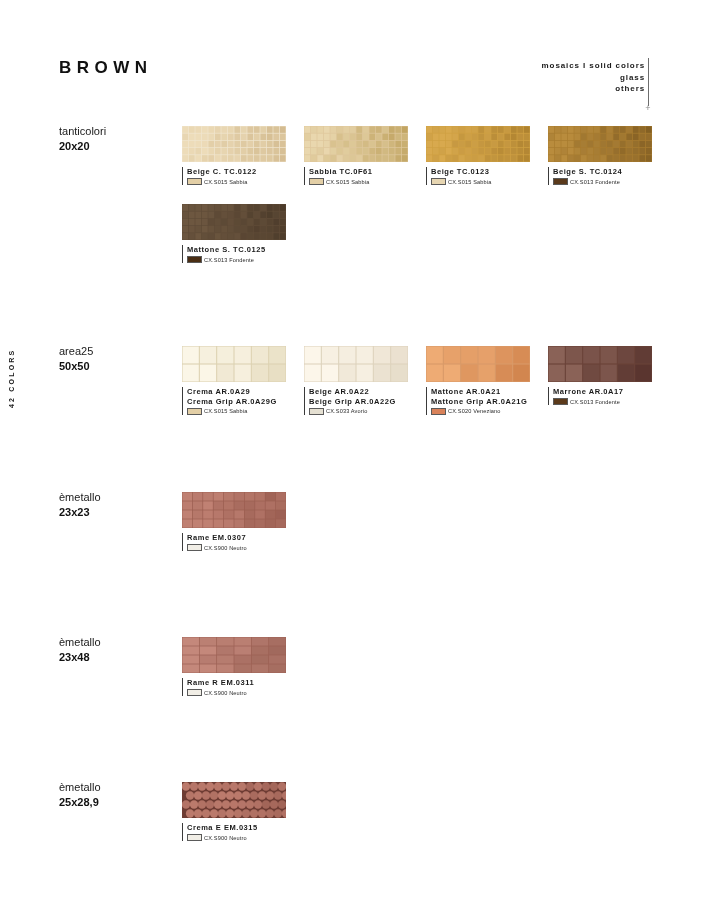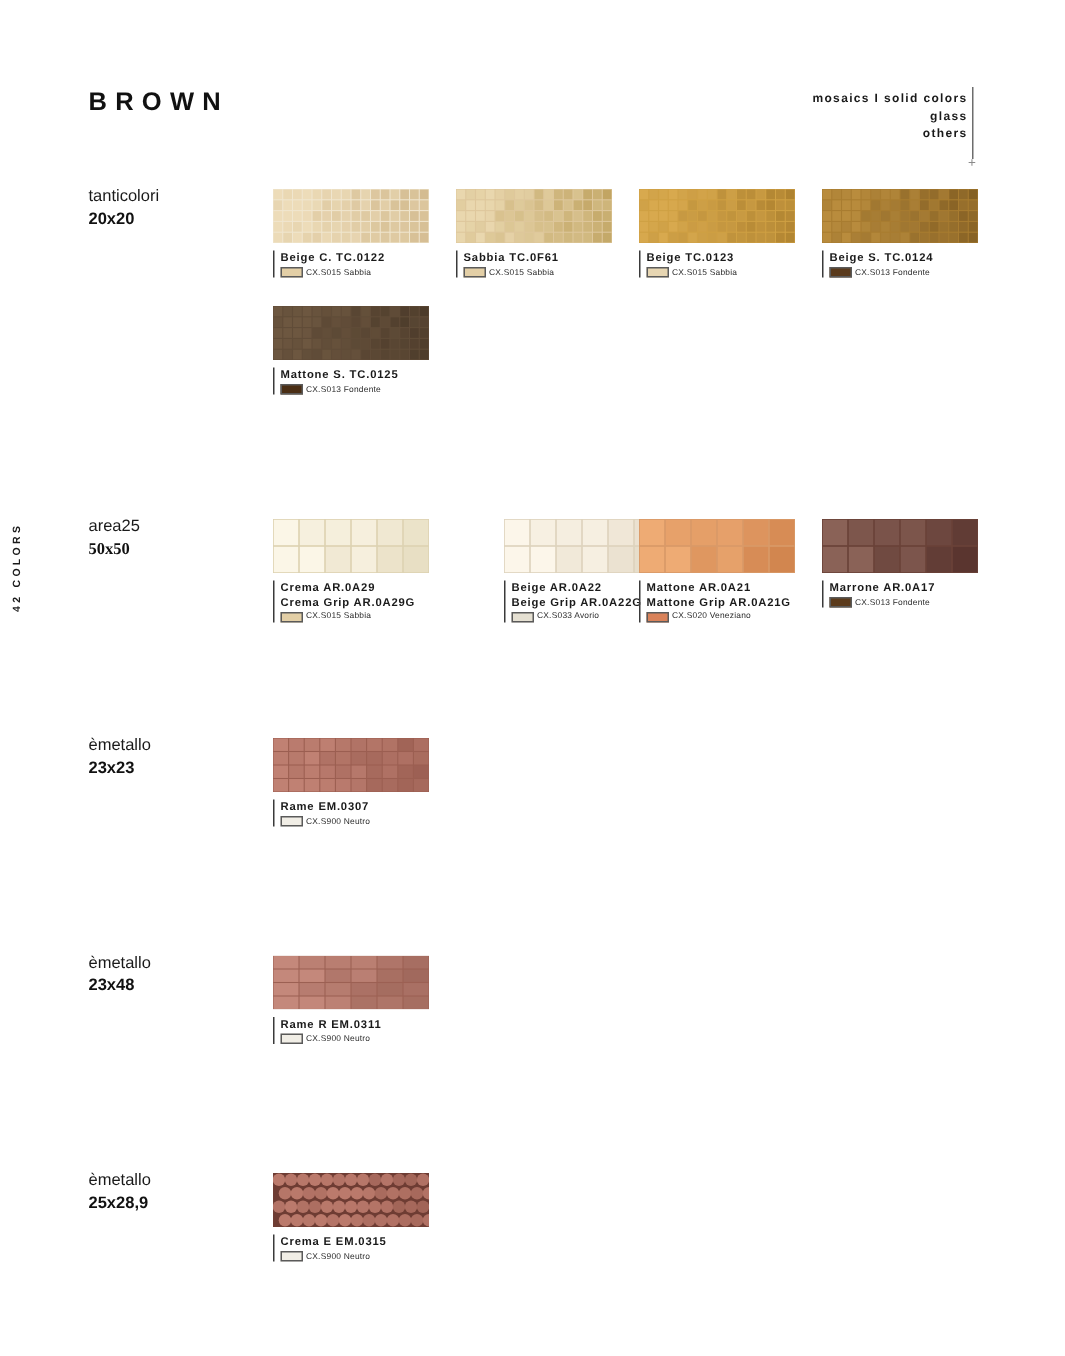--- a/index.html
+++ b/index.html
@@ -626,21 +626,21 @@
             <div class="chipline">
               <span class="chip" style="background: rgb(74, 46, 20);"></span>
               <span class="ccode">CX.S013 Fondente</span>
             </div>
           </div>
         </div>
       </div>
     </div>
     <div class="section" style="top: 346px;">
       <div class="sec-name" style="top: -2px;">area25</div>
-      <div class="sec-size" style="top: 13px; font-family: Liberation Serif, serif;">50x50</div>
+      <div class="sec-size" style="top: 13px;">50x50</div>
       <div class="products">
         <div class="prod" style="left: 0px; top: 0px;">
           <div class="swatch-img"><svg viewBox="0 0 104 36" width="104" height="36" preserveAspectRatio="none">
               <rect x="0" y="0" width="104" height="36" fill="#ddd2b2"></rect>
               <rect x="0.55" y="0.55" width="16.23333333333333" height="16.9" fill="#fbf6e7"></rect>
               <rect x="17.883333333333333" y="0.55" width="16.23333333333333" height="16.9" fill="#f6f0de"></rect>
               <rect x="35.21666666666666" y="0.55" width="16.23333333333333" height="16.9" fill="#f5efdc"></rect>
               <rect x="52.55" y="0.55" width="16.23333333333333" height="16.9" fill="#f6efdd"></rect>
               <rect x="69.88333333333333" y="0.55" width="16.23333333333333" height="16.9" fill="#f0e8d2"></rect>
               <rect x="87.21666666666665" y="0.55" width="16.23333333333333" height="16.9" fill="#ebe3c9"></rect>
@@ -653,21 +653,21 @@
             </svg></div>
           <div class="labels">
             <div class="pname">Crema AR.0A29</div>
             <div class="pname">Crema Grip AR.0A29G</div>
             <div class="chipline">
               <span class="chip" style="background: rgb(227, 207, 166);"></span>
               <span class="ccode">CX.S015 Sabbia</span>
             </div>
           </div>
         </div>
-        <div class="prod" style="left: 122px; top: 0px; margin-left: 32px;">
+        <div class="prod" style="left: 122px; top: 0px;">
           <div class="swatch-img"><svg viewBox="0 0 104 36" width="104" height="36" preserveAspectRatio="none">
               <rect x="0" y="0" width="104" height="36" fill="#ded3bd"></rect>
               <rect x="0.55" y="0.55" width="16.23333333333333" height="16.9" fill="#fcf6ea"></rect>
               <rect x="17.883333333333333" y="0.55" width="16.23333333333333" height="16.9" fill="#f7f0e2"></rect>
               <rect x="35.21666666666666" y="0.55" width="16.23333333333333" height="16.9" fill="#f5eee0"></rect>
               <rect x="52.55" y="0.55" width="16.23333333333333" height="16.9" fill="#f6efe1"></rect>
               <rect x="69.88333333333333" y="0.55" width="16.23333333333333" height="16.9" fill="#f0e7d7"></rect>
               <rect x="87.21666666666665" y="0.55" width="16.23333333333333" height="16.9" fill="#ebe1d0"></rect>
               <rect x="0.55" y="18.55" width="16.23333333333333" height="16.9" fill="#fcf6ea"></rect>
               <rect x="17.883333333333333" y="18.55" width="16.23333333333333" height="16.9" fill="#fcf6ea"></rect>

